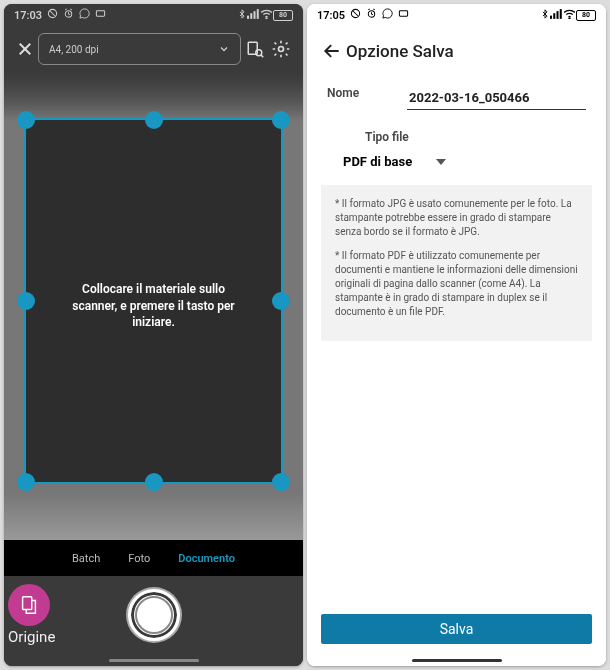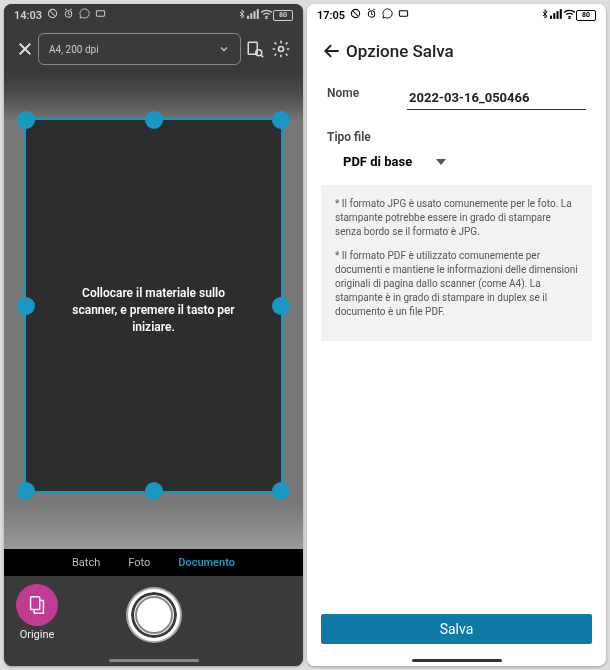--- a/index.html
+++ b/index.html
@@ -106,41 +106,41 @@
   .h-b{bottom:-9px;left:50%;margin-left:-9px;}
   .h-l{top:50%;left:-9px;margin-top:-9px;}
   .h-r{top:50%;right:-9px;margin-top:-9px;}
   .instruction {
     position:relative; z-index:2;
     color:#fff; text-align:center; font-size:12px; font-weight:600;
     line-height:1.4; max-width:180px;
   }
   .scan-tabs {
     background:#000;
-    height:27px;
+    height:36px;
     display:flex;
     align-items:center;
     justify-content:center;
     gap:28px;
     font-size:11px;
   }
   .scan-tabs span { color:#bbb; }
   .scan-tabs .active { color:#1797c2; font-weight:600; }
   .scan-bottom {
     background:#3a3a3a;
     height:78px;
     display:flex;
     align-items:center;
     justify-content:center;
     position:relative;
   }
   .origin-btn {
     position:absolute;
-    left:12px; top:8px;
-    text-align:center; color:#eee; font-size:11px;
+    left:4px; top:8px;
+    text-align:center; color:#eee; font-size:15px;
   }
   .origin-circle {
     width:42px; height:42px; background:#c03b91; border-radius:50%;
     display:flex; align-items:center; justify-content:center;
     margin-bottom:2px;
   }
   .shutter {
     width:52px; height:52px;
     border-radius:50%;
     background:#fff;
@@ -164,21 +164,21 @@
   }
   .back-arrow { width:22px; height:22px; display:flex;align-items:center;justify-content:center; }
   .save-title { font-size:17px; font-weight:500; }
   .form-row { padding: 10px 20px 6px 20px; display:flex; align-items:flex-start; }
   .form-label { font-size:12px; font-weight:600; color:#444; width:80px; }
   .form-value {
     flex:1; font-size:13px; font-weight:700; color:#222;
     border-bottom:1px solid #333; padding:4px 2px;
   }
   .section-label {
-    padding: 14px 38px 6px 20px; font-size:12px; font-weight:600; color:#444;
+    padding: 14px 38px 6px 20px; font-size:12px; font-weight:600; color:#444;margin-left:38px;
   }
   .select-row {
     padding: 4px 36px 10px 36px;
     display:flex; align-items:center; gap:24px; font-size:13px; font-weight:700;
   }
   .caret-down { width:0;height:0;border-left:5px solid transparent;border-right:5px solid transparent;border-top:6px solid #555; }
   .info-box {
     background:#f2f2f2; margin: 6px 14px; padding:12px 14px;
     font-size:10px; color:#555; line-height:1.4;
   }
@@ -194,21 +194,21 @@
     display:flex; align-items:center; justify-content:center;
     font-size:14px;
   }
 </style>
 </head>
 <body>
 
 <div class="phone" style="background:#3a3a3a;">
   <div class="statusbar dark">
     <div class="sb-left">
-      <span>14:03</span>
+      <span>17:03</span>
       <span>
         <svg width="11" height="11" viewBox="0 0 24 24" fill="none" stroke="currentColor" stroke-width="2.2">
             <circle cx="12" cy="12" r="9"></circle>
             <line x1="6" y1="6" x2="18" y2="18"></line>
           </svg>
       </span>
       <span>
         <svg width="11" height="11" viewBox="0 0 24 24" fill="none" stroke="currentColor" stroke-width="2.2">
             <circle cx="12" cy="13" r="7"></circle>
             <line x1="12" y1="13" x2="12" y2="9"></line>

